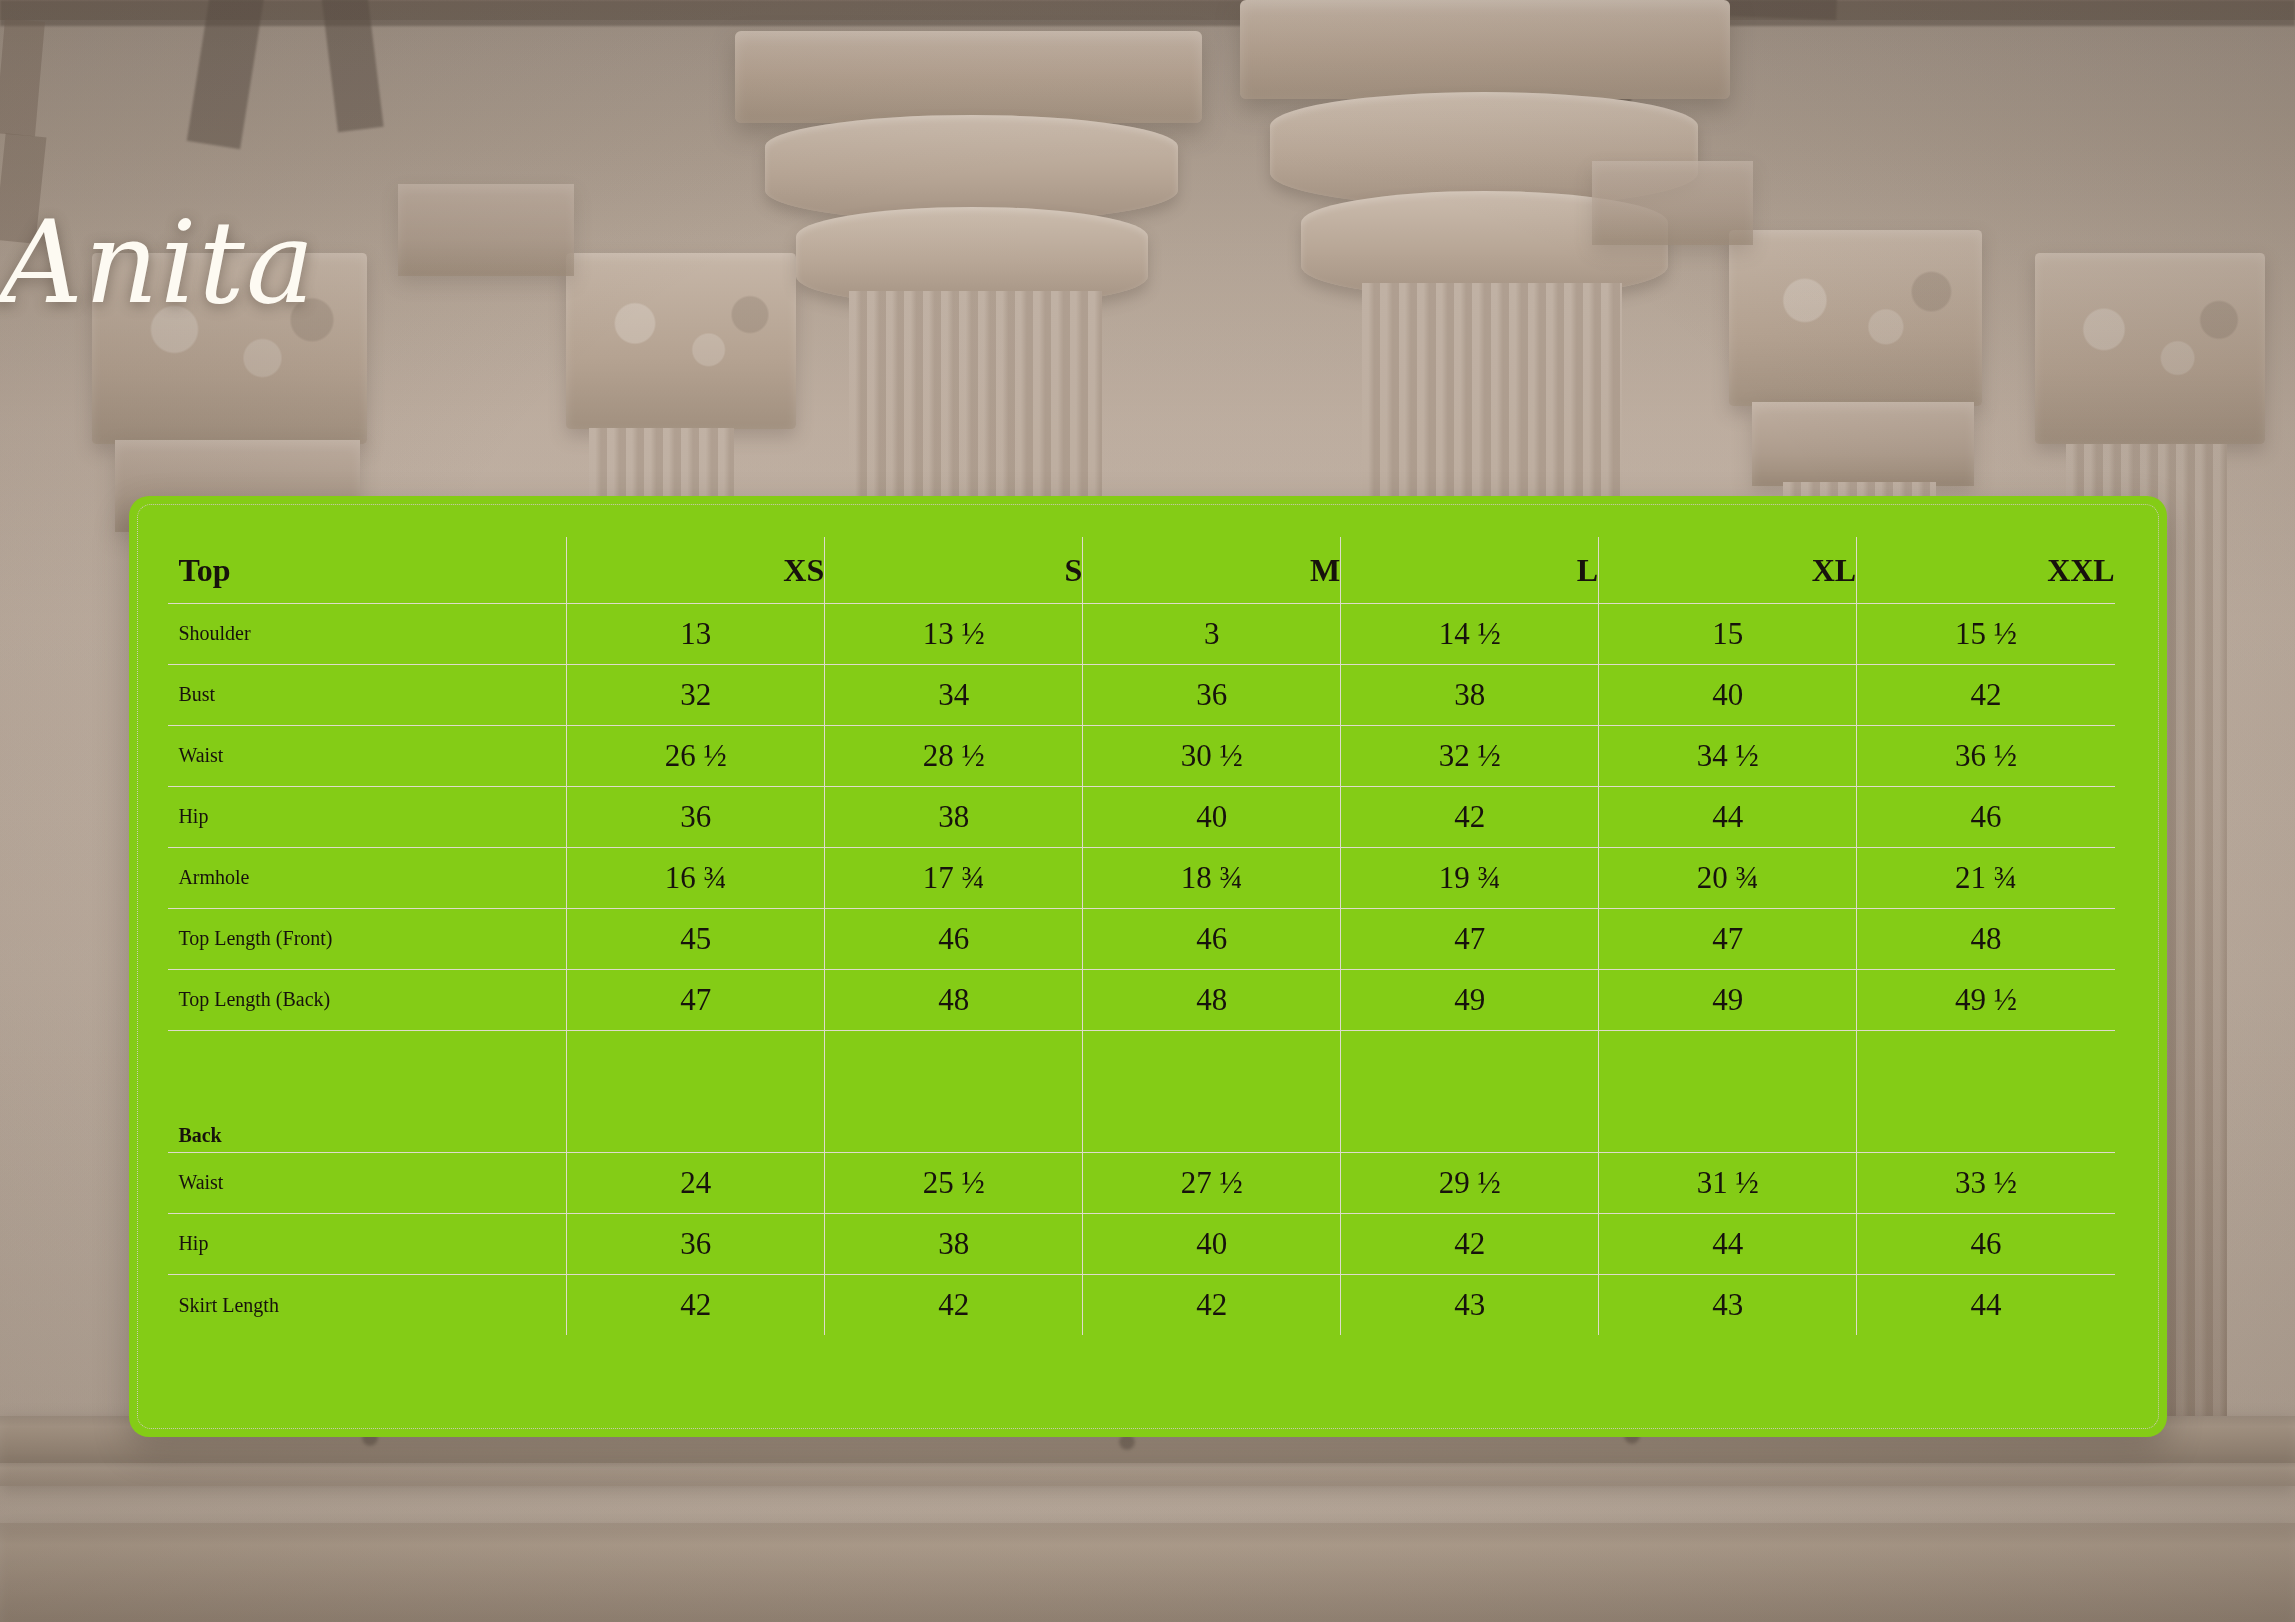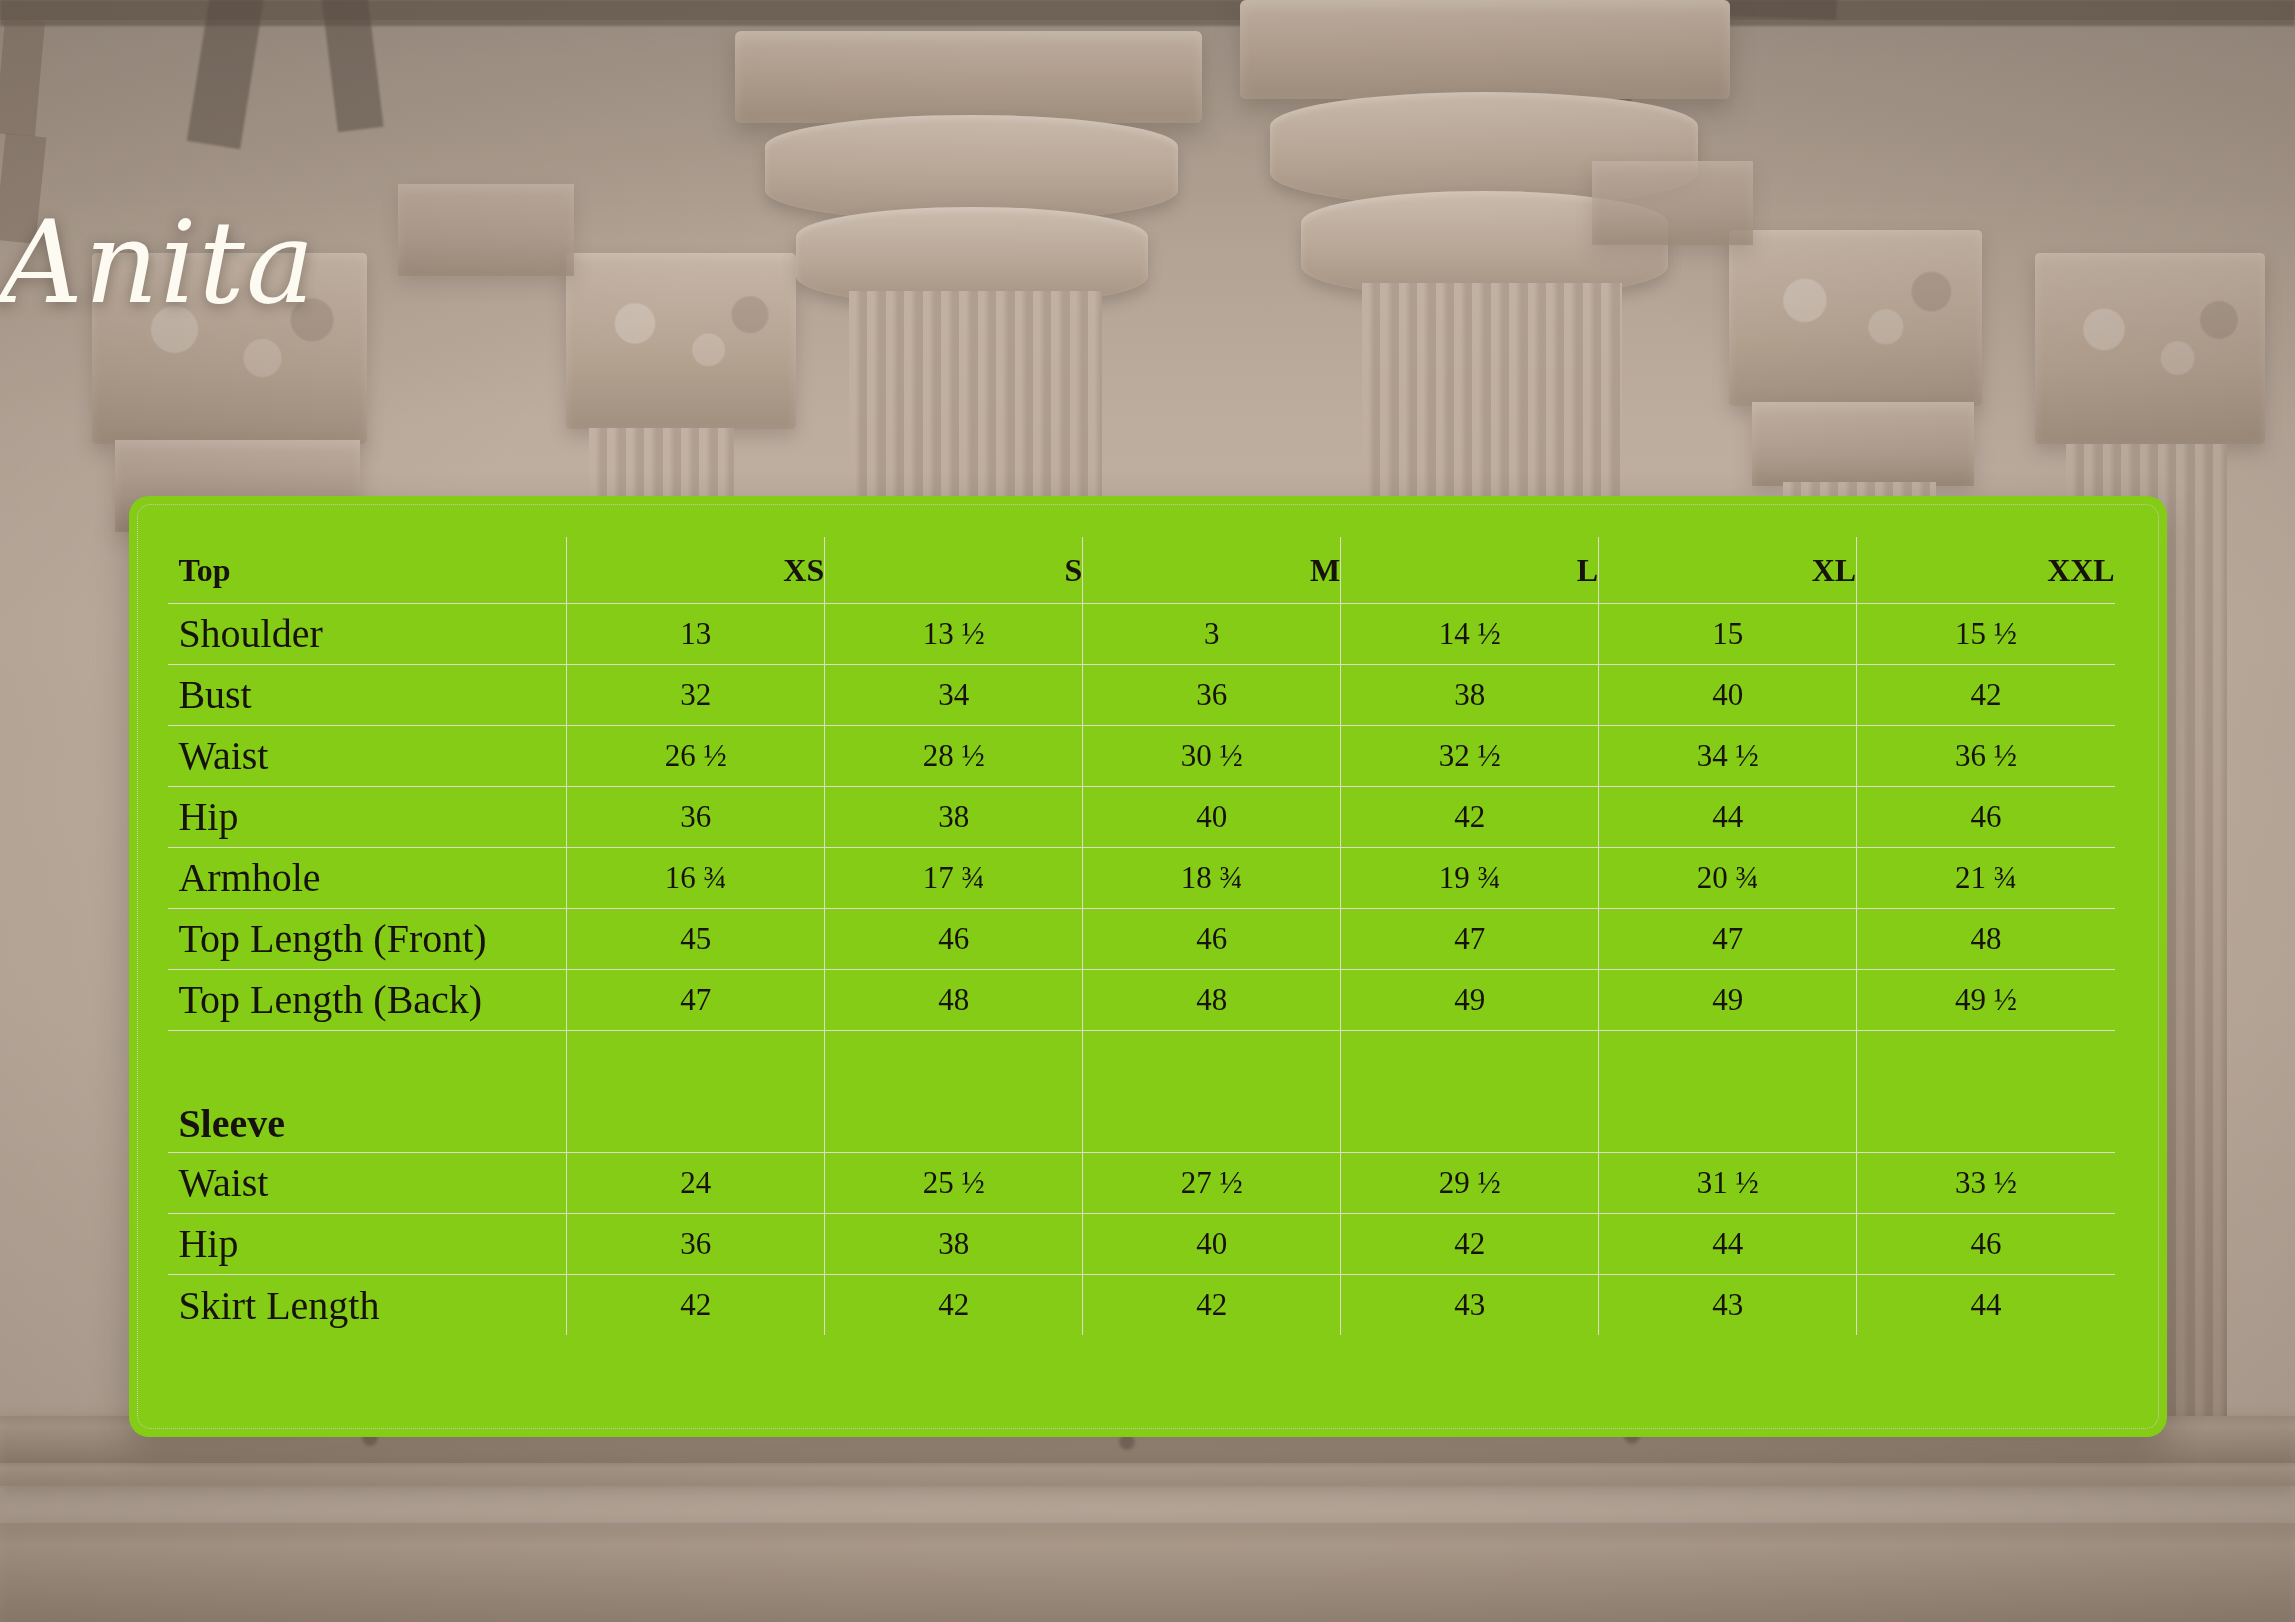--- a/index.html
+++ b/index.html
@@ -167,21 +167,21 @@
     height: 66px;
   }
   thead th.lbl-head {
     text-align: left;
     padding-left: 10.7px;
   }
 
   td.rowlabel {
     text-align: left;
     padding-left: 10.7px;
-    font-size: 40px;
+    font-size: 20px;
     color: #17120c;
     white-space: nowrap;
   }
   td.val {
     text-align: center;
     font-size: 31px;
     color: #17120c;
   }
 
   tr.spacer td {
@@ -328,21 +328,21 @@
         <td class="rowlabel">Top Length (Back)</td>
         <td class="val">47</td>
         <td class="val">48</td>
         <td class="val">48</td>
         <td class="val">49</td>
         <td class="val">49</td>
         <td class="val">49 ½</td>
       </tr>
 
       <tr class="spacer">
-        <td class="rowlabel">Sleeve</td>
+        <td class="rowlabel">Back</td>
         <td></td>
         <td></td>
         <td></td>
         <td></td>
         <td></td>
         <td></td>
       </tr>
 
       <tr>
         <td class="rowlabel">Waist</td>

